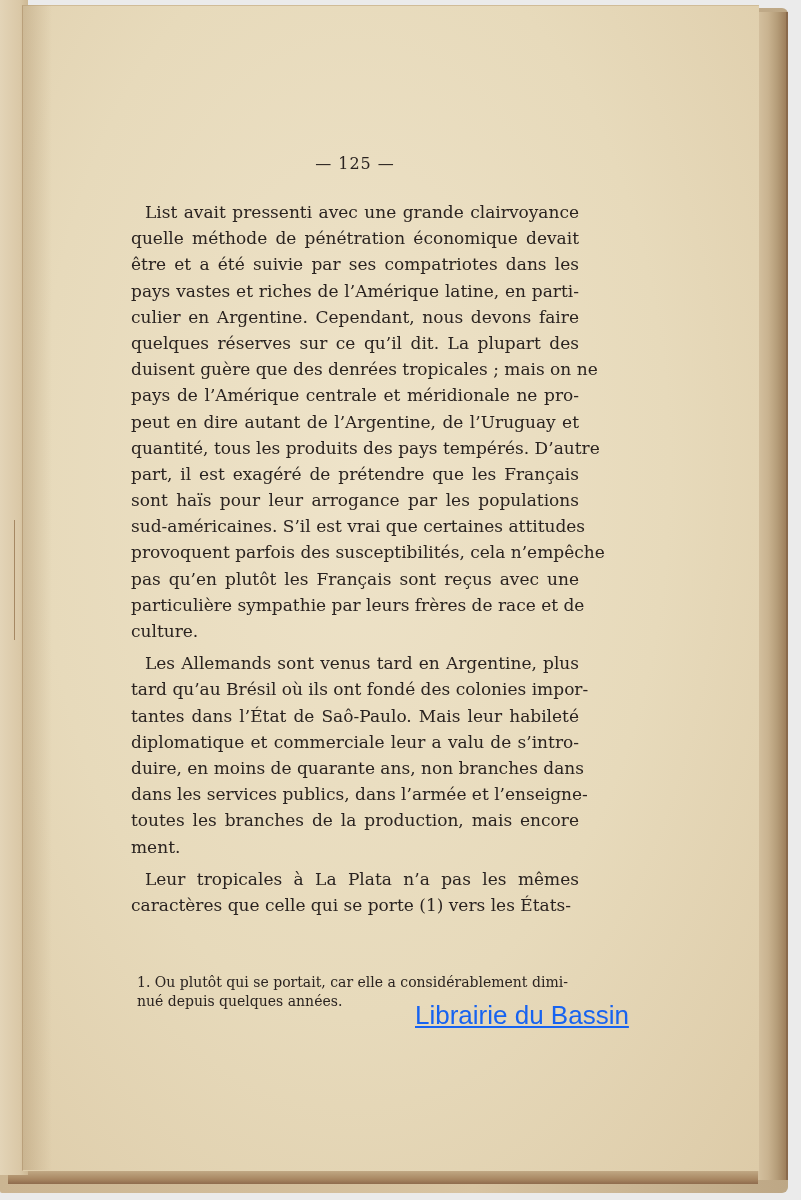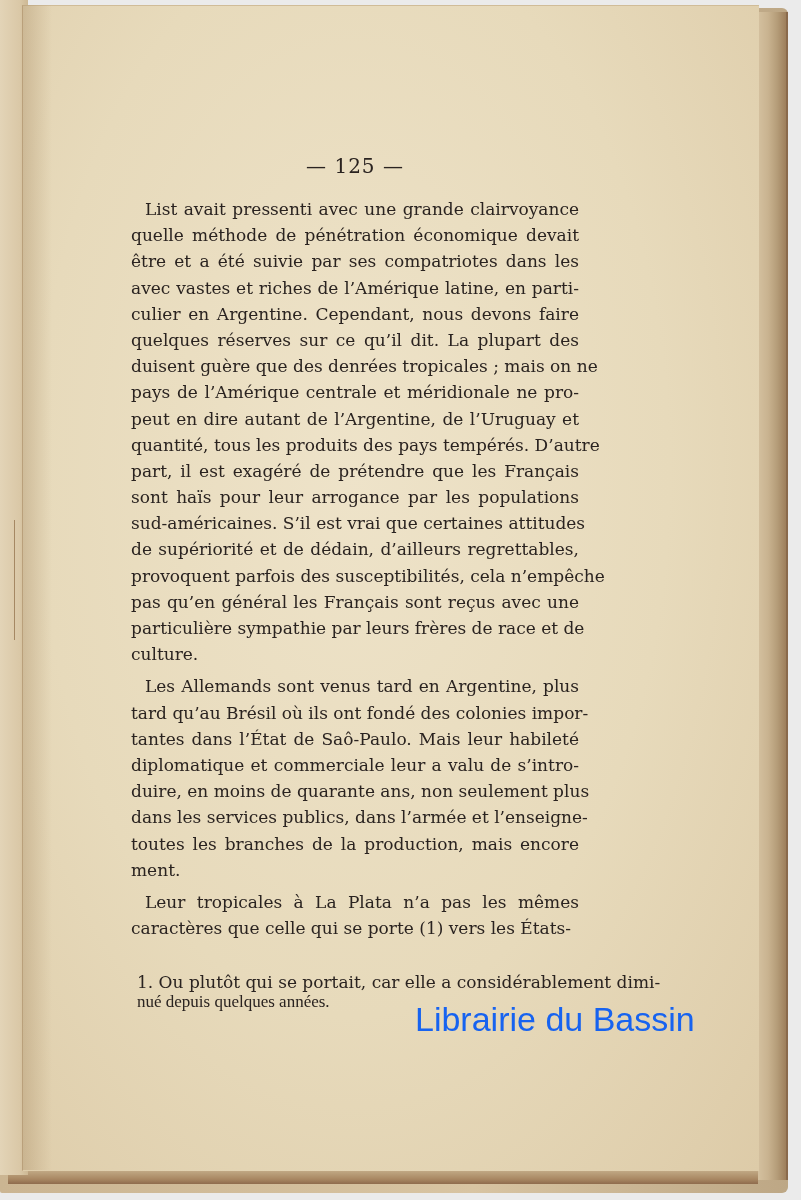--- a/index.html
+++ b/index.html
@@ -38,82 +38,82 @@
   }
   .fold-line {
     position:absolute; left:14px; top:520px; width:1px; height:120px; background:#a58863;
   }
   .text-block {
     position:absolute; left:131px; top:154px; width:448px;
     color:#2a2320;
     font-size:17px;
   }
   .page-number {
-    text-align:center; font-size:20px; margin:0 0 18px 0; letter-spacing:1px;
+    text-align:center; font-size:16px; margin:0 0 26px 0; letter-spacing:1px;
   }
   .line {
     display:block; height:26.2px; line-height:26.2px;
     text-align:justify; text-align-last:justify; white-space:nowrap;
   }
   .line.last { text-align-last:left; }
   .indent { padding-left:14px; }
   .para-gap { height:6px; }
   .footnote {
     position:absolute; left:137px; top:973px; width:430px;
-    color:#2a2320; font-size:17px;
+    color:#2a2320; font-size:14px;
   }
   .footnote .fl { display:block; height:19px; line-height:19px; text-align:justify; text-align-last:justify; white-space:nowrap; }
-  .footnote .fl.last { text-align-last:left;font-family:Liberation Serif, serif; }
+  .footnote .fl.last { text-align-last:left; }
   .watermark {
     position:absolute; left:415px; top:1000px;
-    font-family:"Liberation Sans", sans-serif; font-size:34px;
+    font-family:"Liberation Sans", sans-serif; font-size:26px;
     color:#1763f0;
+    text-decoration:underline;
   }
 </style>
 </head>
 <body>
 
 <div class="page-stack"></div>
 <div class="page-stack-edge"></div>
 <div class="bottom-stack"></div>
 <div class="left-page-edge"></div>
 <div class="fold-line"></div>
 <div class="page"></div>
 <div class="gutter-shadow"></div>
 
 <div class="text-block">
   <div class="page-number">— 125 —</div>
   <div id="paragraphs">
       <div>
         <span class="line indent">List avait pressenti avec une grande clairvoyance</span>
         <span class="line">quelle méthode de pénétration économique devait</span>
         <span class="line">être et a été suivie par ses compatriotes dans les</span>
-        <span class="line">avec vastes et riches de l’Amérique latine, en parti-</span>
+        <span class="line">pays vastes et riches de l’Amérique latine, en parti-</span>
         <span class="line">culier en Argentine. Cependant, nous devons faire</span>
         <span class="line">quelques réserves sur ce qu’il dit. La plupart des</span>
         <span class="line">duisent guère que des denrées tropicales ; mais on ne</span>
         <span class="line">pays de l’Amérique centrale et méridionale ne pro-</span>
         <span class="line">peut en dire autant de l’Argentine, de l’Uruguay et</span>
         <span class="line">quantité, tous les produits des pays tempérés. D’autre</span>
         <span class="line">part, il est exagéré de prétendre que les Français</span>
         <span class="line">sont haïs pour leur arrogance par les populations</span>
         <span class="line">sud-américaines. S’il est vrai que certaines attitudes</span>
-        <span class="line">de supériorité et de dédain, d’ailleurs regrettables,</span>
         <span class="line">provoquent parfois des susceptibilités, cela n’empêche</span>
-        <span class="line">pas qu’en général les Français sont reçus avec une</span>
+        <span class="line">pas qu’en plutôt les Français sont reçus avec une</span>
         <span class="line">particulière sympathie par leurs frères de race et de</span>
         <span class="line last">culture.</span>
       </div>
       <div class="para-gap"></div>
       <div>
         <span class="line indent">Les Allemands sont venus tard en Argentine, plus</span>
         <span class="line">tard qu’au Brésil où ils ont fondé des colonies impor-</span>
         <span class="line">tantes dans l’État de Saô-Paulo. Mais leur habileté</span>
         <span class="line">diplomatique et commerciale leur a valu de s’intro-</span>
-        <span class="line">duire, en moins de quarante ans, non seulement plus</span>
+        <span class="line">duire, en moins de quarante ans, non branches dans</span>
         <span class="line">dans les services publics, dans l’armée et l’enseigne-</span>
         <span class="line">toutes les branches de la production, mais encore</span>
         <span class="line last">ment.</span>
       </div>
       <div class="para-gap"></div>
       <div>
         <span class="line indent">Leur tropicales à La Plata n’a pas les mêmes</span>
         <span class="line last">caractères que celle qui se porte (1) vers les États-</span>
       </div>
     </div>

